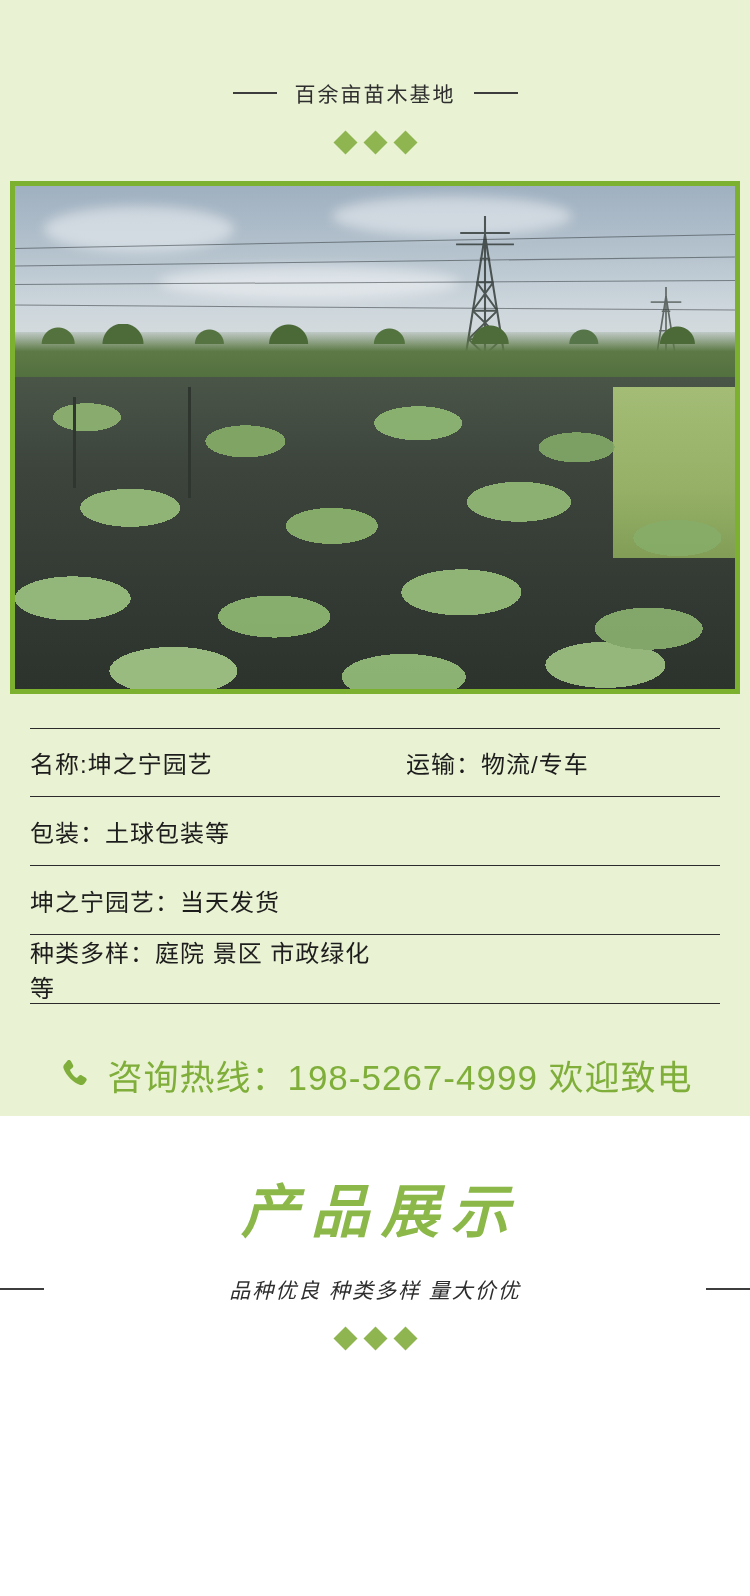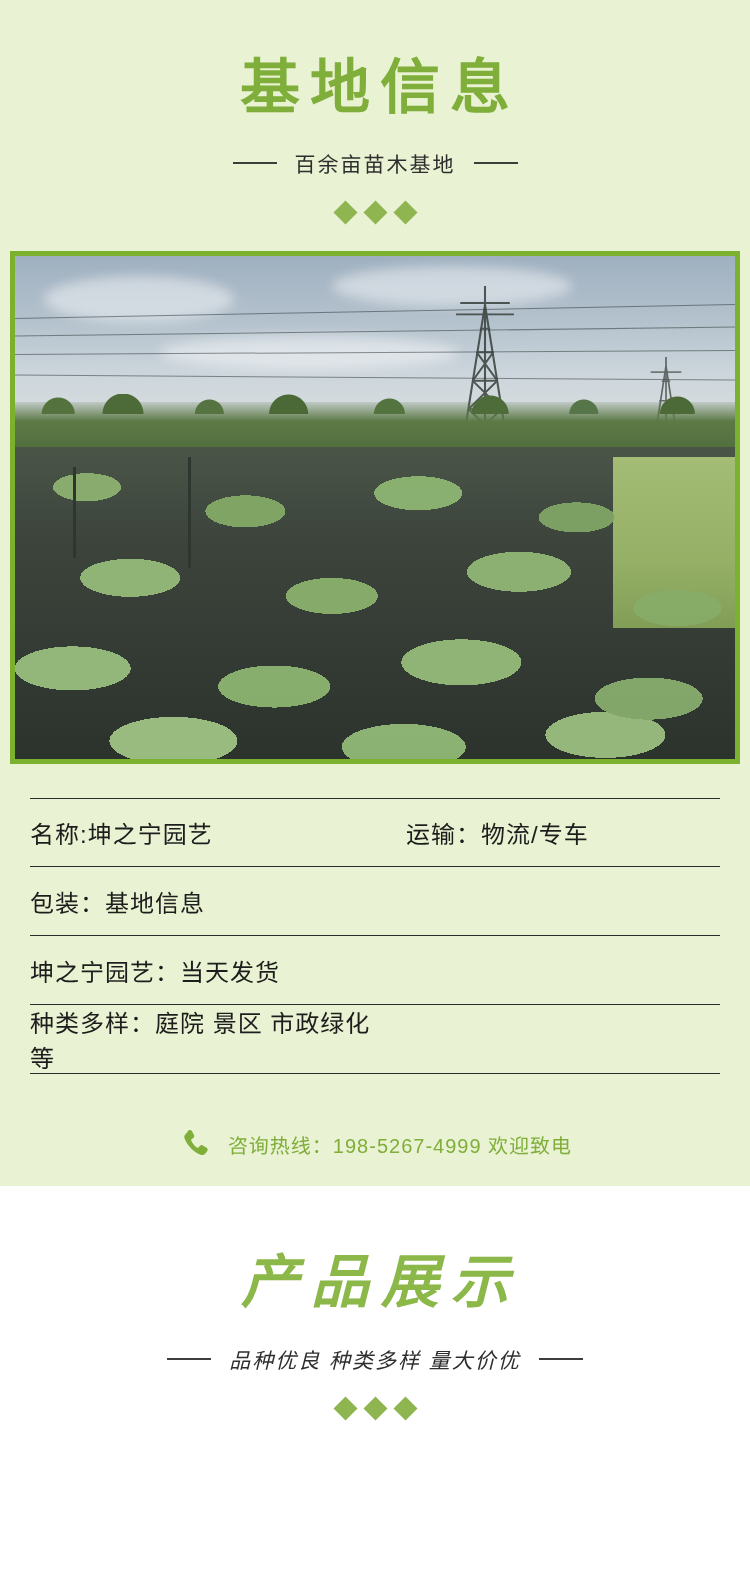--- a/index.html
+++ b/index.html
@@ -199,21 +199,21 @@
     justify-content: center;
     gap: 16px;
   }
   .phone-icon {
     display: inline-block;
     width: 34px;
     height: 34px;
     color: #7fae3a;
   }
   .hotline-text {
-    font-size: 20px;
+    font-size: 35px;
     color: #7fae3a;
     letter-spacing: 1px;
     font-weight: 500;
   }
 
   
   .section-product {
     background: #ffffff;
     padding: 62px 0 54px 0;
     font-style: italic;
@@ -224,21 +224,21 @@
     line-height: 68px;
     letter-spacing: 12px;
     font-weight: bold;
     color: #8cb84a;
     text-indent: 12px;
     font-family: "DejaVu Sans", "Liberation Sans", sans-serif;
   }
   .prod-sub-wrap {
     display: flex;
     align-items: center;
-    justify-content: center;
+    justify-content: space-between;
     margin-top: 28px;
   }
   .prod-sub-line {
     width: 44px;
     height: 2px;
     background: #3d3d3d;
   }
   .prod-sub {
     font-size: 21px;
     letter-spacing: 2px;
@@ -247,21 +247,20 @@
     white-space: nowrap;
   }
 </style>
 </head>
 <body>
 
 <div class="page">
 
   <section class="section-base">
 
-    <h1 class="head-title">基地信息</h1>
 
     <div class="head-sub-wrap">
       <span class="head-sub-line"></span>
       <span class="head-sub">百余亩苗木基地</span>
       <span class="head-sub-line"></span>
     </div>
 
     <div class="diamonds">
       <span class="diamond"></span>
       <span class="diamond"></span>
@@ -307,21 +306,21 @@
         <div class="ph-pole" style="left:8%;top:42%;height:18%;"></div>
       </div>
     </div>
 
     <div class="info-table">
       <div class="info-row">
         <span class="info-cell-left">名称:坤之宁园艺</span>
         <span class="info-cell-right">运输：物流/专车</span>
       </div>
       <div class="info-row">
-        <span class="info-cell-left">包装：基地信息</span>
+        <span class="info-cell-left">包装：土球包装等</span>
       </div>
       <div class="info-row">
         <span class="info-cell-left">坤之宁园艺：当天发货</span>
       </div>
       <div class="info-row">
         <span class="info-cell-left">种类多样：庭院  景区  市政绿化等</span>
       </div>
     </div>
 
     <div class="hotline">

